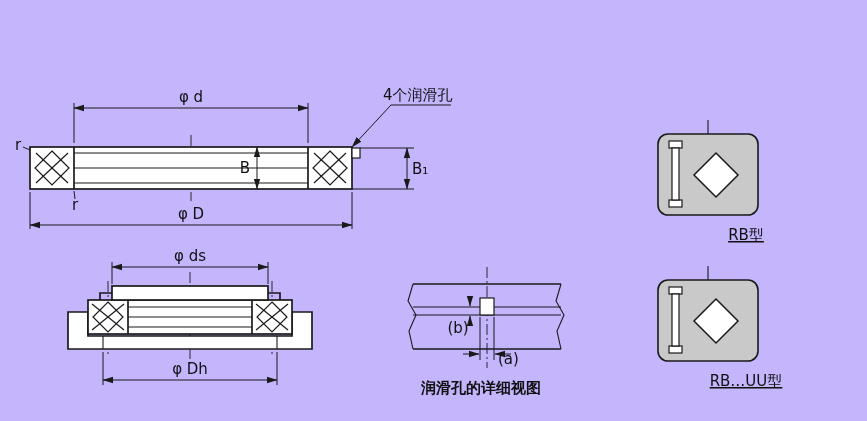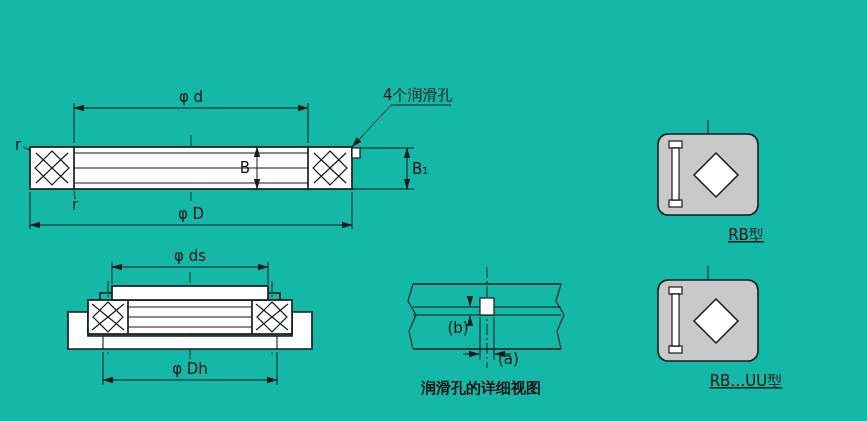--- a/index.html
+++ b/index.html
@@ -1,19 +1,19 @@
 <!DOCTYPE html>
 <html><head>
 <meta charset="utf-8">
 <style>
   html,body { margin:0; padding:0; background:#ffffff; }
   .canvas {
     position:relative;
     width:867px; height:421px;
-    background:#14b8a6;
+    background:#c4b5fd;
     font-family:"DejaVu Sans","Liberation Sans",sans-serif;
     overflow:hidden;
   }
   svg { position:absolute; left:0; top:0; }
 
   
   .ln   { stroke:#1a1a1a; stroke-width:1.7; fill:none; }
   .lnw  { stroke:#1a1a1a; stroke-width:1.7; fill:#ffffff; }
   .thin { stroke:#1a1a1a; stroke-width:1.1; fill:none; }
   .xln  { stroke:#1a1a1a; stroke-width:1.2; fill:none; }

